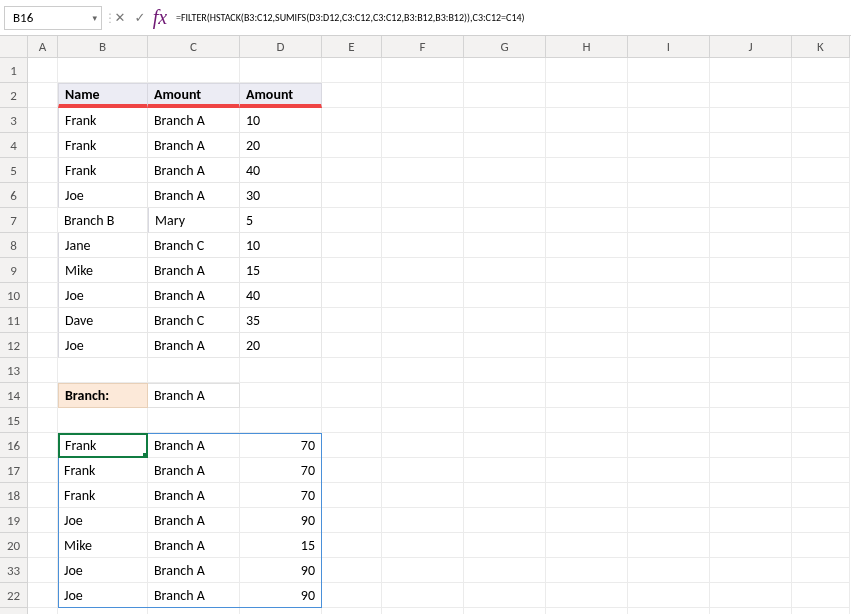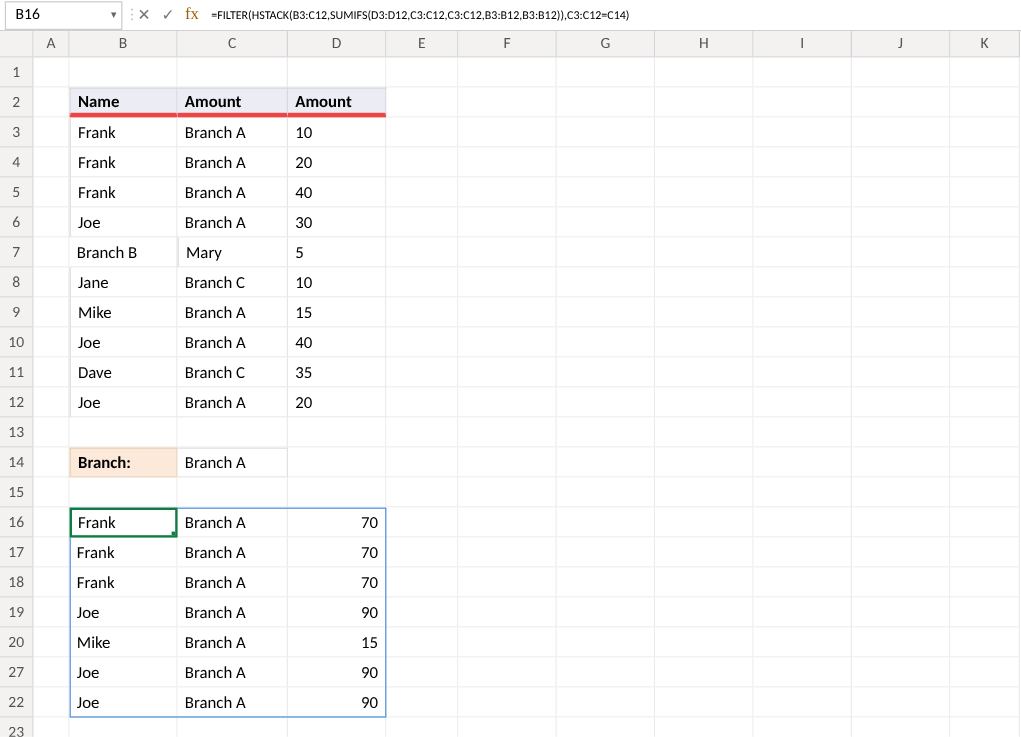--- a/index.html
+++ b/index.html
@@ -9,21 +9,21 @@
     font-size: 14px;
     background: #fff;
     color: #000;
     width: 851px;
     height: 614px;
     overflow: hidden;
   }
   .formula-bar {
     display: flex;
     align-items: center;
-    height: 26px;
+    height: 36px;
     border-bottom: 1px solid #d0d0d0;
     background: #fff;
   }
   .name-box {
     width: 98px;
     height: 24px;
     border: 1px solid #ccc;
     margin: 0 2px 0 4px;
     display: flex;
     align-items: center;
@@ -46,23 +46,24 @@
     width: 20px;
     height: 22px;
     display: flex;
     align-items: center;
     justify-content: center;
     color: #777;
     font-size: 13px;
     cursor: pointer;
   }
   .fb-btn.fx {
-    color: #a16207;
+    font-style: italic;
+    color: #701a75;
     font-family: 'Times New Roman', serif;
-    font-size: 14px;
+    font-size: 20px;
   }
   .formula-input {
     flex: 1;
     height: 24px;
     padding: 0 6px;
     display: flex;
     align-items: center;
     font-size: 10px;
     white-space: nowrap;
     overflow: hidden;
@@ -413,21 +414,21 @@
     <div class="cell">Mike</div>
     <div class="cell">Branch A</div>
     <div class="cell num">15</div>
     <div class="cell"></div>
     <div class="cell"></div>
     <div class="cell"></div>
     <div class="cell"></div>
     <div class="cell"></div>
     <div class="cell"></div>
     <div class="cell"></div>
-    <div class="row-header">27</div>
+    <div class="row-header">33</div>
     <div class="cell"></div>
     <div class="cell">Joe</div>
     <div class="cell">Branch A</div>
     <div class="cell num">90</div>
     <div class="cell"></div>
     <div class="cell"></div>
     <div class="cell"></div>
     <div class="cell"></div>
     <div class="cell"></div>
     <div class="cell"></div>

